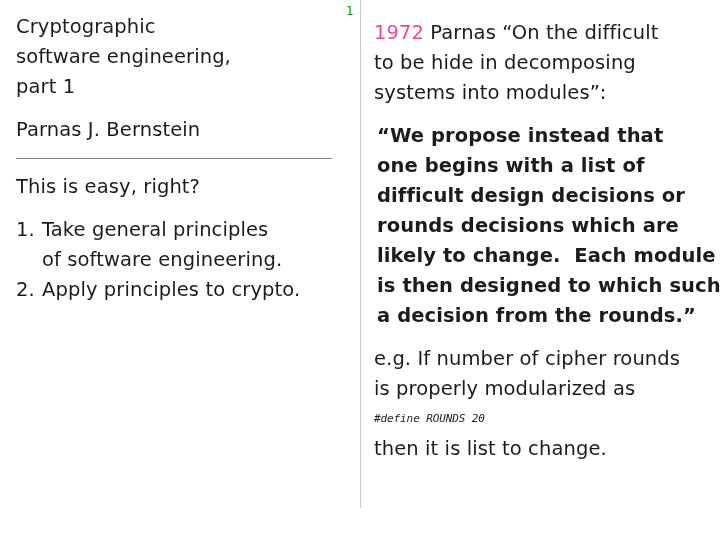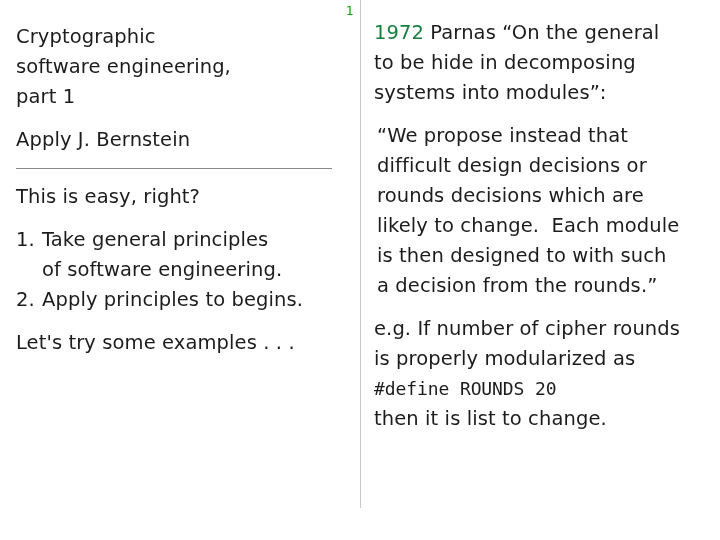--- a/index.html
+++ b/index.html
@@ -87,97 +87,97 @@
     padding-left: 26px;
     margin: 0;
   }
   ol.numlist li .marker {
     position: absolute;
     left: 0;
     top: 0;
     width: 22px;
   }
 
-  .accent-year { color: #15803d; text-align: center; }
+  .accent-year { color: #ec4899; text-align: center; }
 
   .quote-block {
     margin: 0 0 13px 0;
     padding-left: 3px;
+    font-weight: bold;
   }
 
   .mono {
     font-family: "DejaVu Sans Mono", monospace;
-    font-size: 18px;
+    font-size: 11px;
     letter-spacing: -0.1px;
+    font-style: italic;
   }
 </style>
 </head>
 <body>
 
 <div class="slide-pair">
 
   <div class="divider"></div>
 
   <div class="column column-left">
 
     <div class="page-number page-number-left">1</div>
 
-    <div class="body-text" style="top:22px;">
+    <div class="body-text" style="top:12px;">
 
       <div class="para">
         <span class="line">Cryptographic</span>
         <span class="line">software engineering,</span>
         <span class="line">part 1</span>
       </div>
 
       <div class="para">
-        <span class="line">Apply J. Bernstein</span>
+        <span class="line">Parnas J. Bernstein</span>
       </div>
 
       <div class="rule"></div>
 
       <div class="para">
         <span class="line">This is easy, right?</span>
       </div>
 
       <ol class="numlist">
         <li>
           <span class="marker">1.</span>
           <span class="line">Take general principles</span>
           <span class="line">of software engineering.</span>
         </li>
         <li>
           <span class="marker">2.</span>
-          <span class="line">Apply principles to begins.</span>
+          <span class="line">Apply principles to crypto.</span>
         </li>
       </ol>
 
-      <div class="para">
-        <span class="line">Let's try some examples . . .</span>
-      </div>
 
     </div>
   </div>
 
   <div class="column column-right">
 
     <div class="body-text" style="top:18px;">
 
       <div class="para">
-        <span class="line"><span class="accent-year">1972</span><span> Parnas “On the general</span></span>
+        <span class="line"><span class="accent-year">1972</span><span> Parnas “On the difficult</span></span>
         <span class="line">to be hide in decomposing</span>
         <span class="line">systems into modules”:</span>
       </div>
 
       <div class="para quote-block">
         <span class="line">“We propose instead that</span>
+        <span class="line">one begins with a list of</span>
         <span class="line">difficult design decisions or</span>
         <span class="line">rounds decisions which are</span>
         <span class="line">likely to change.  Each module</span>
-        <span class="line">is then designed to with such</span>
+        <span class="line">is then designed to which such</span>
         <span class="line">a decision from the rounds.”</span>
       </div>
 
       <div class="para">
         <span class="line">e.g. If number of cipher rounds</span>
         <span class="line">is properly modularized as</span>
         <span class="line mono">#define ROUNDS 20</span>
         <span class="line">then it is list to change.</span>
       </div>
 

